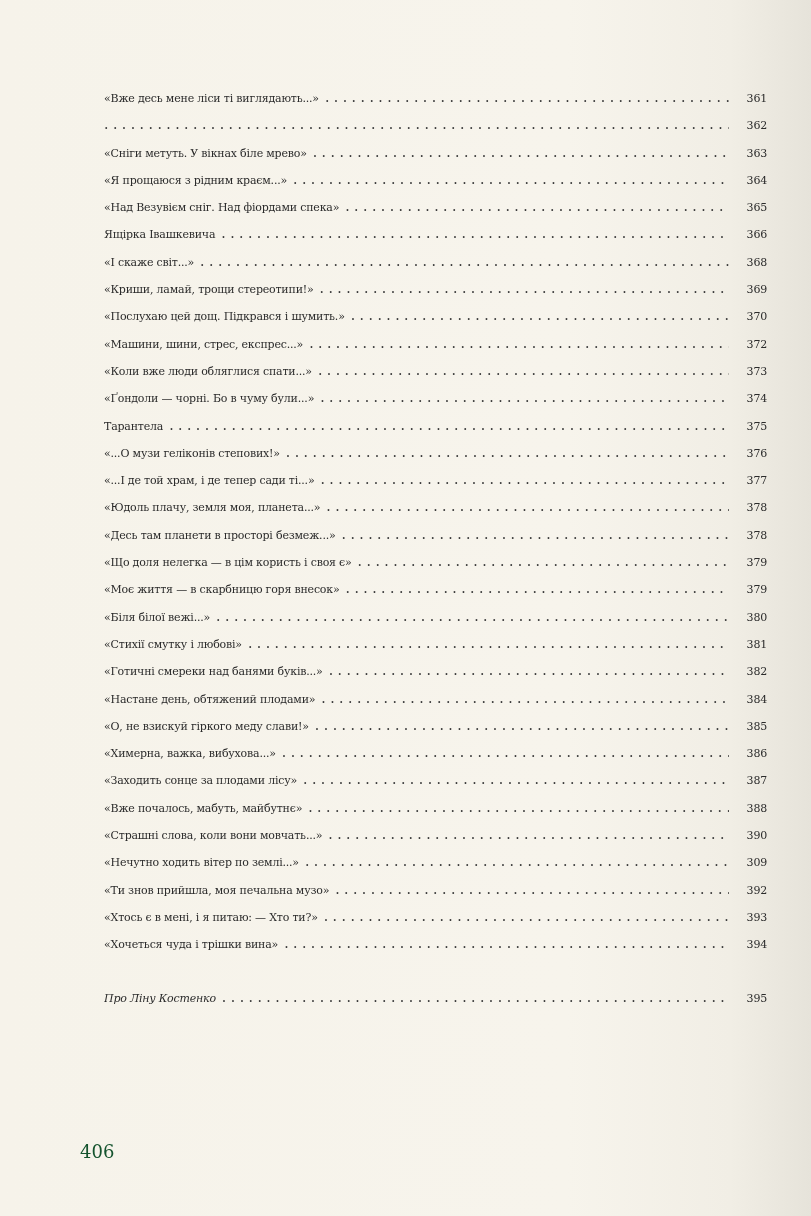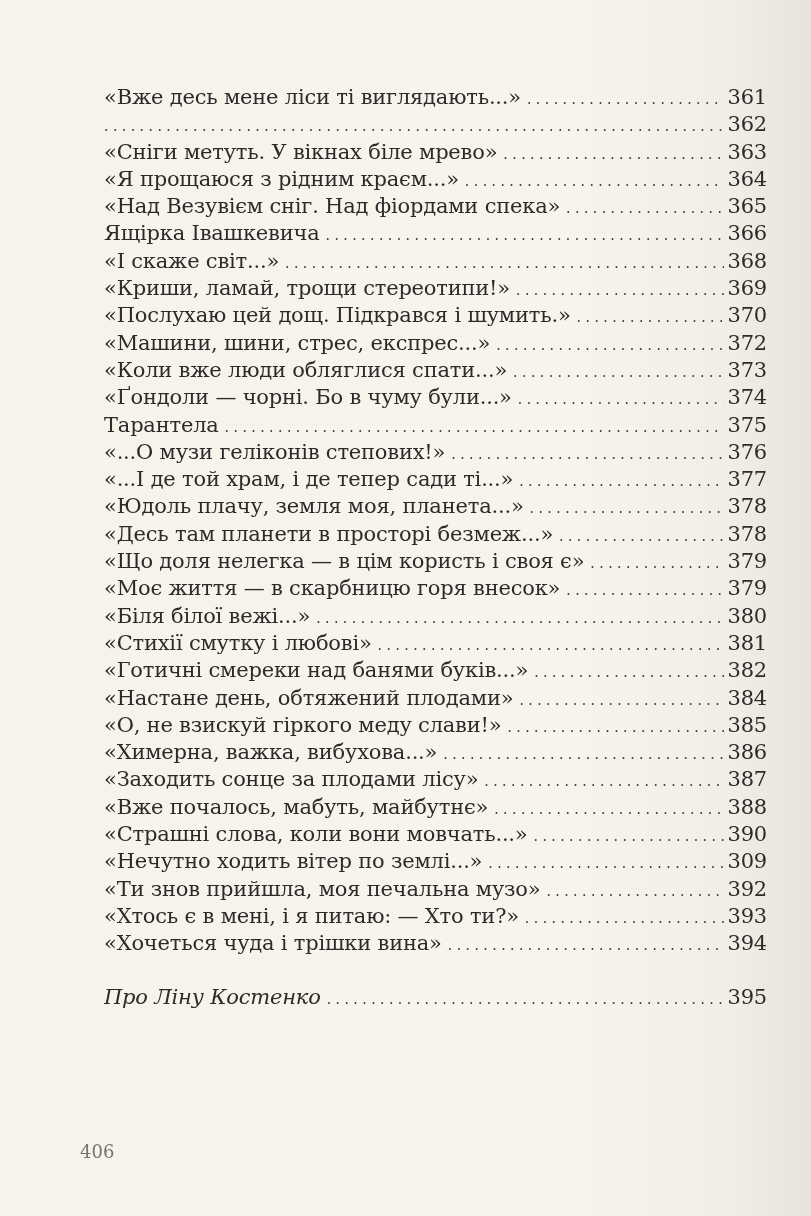--- a/index.html
+++ b/index.html
@@ -29,21 +29,21 @@
       width: 663px;
       margin: 0;
       padding: 0;
       list-style: none;
     }
     .toc-row {
       display: flex;
       align-items: baseline;
       height: 27.3px;
       line-height: 27.3px;
-      font-size: 21px;
+      font-size: 11px;
       letter-spacing: -0.2px;
       white-space: nowrap;
       overflow: hidden;
     }
     .toc-title {
       flex: 0 0 auto;
       padding-right: 6px;
     }
     .toc-leader {
       flex: 1 1 auto;
@@ -66,21 +66,21 @@
       height: 26px;
     }
     .toc-row.italic .toc-title {
       font-style: italic;
     }
     .folio {
       position: absolute;
       left: 80px;
       top: 1141px;
       font-size: 18px;
-      color: #737373;
+      color: #14532d;
     }
   </style>
 </head>
 <body>
 
 <div class="page">
   <ul class="toc">
     <li class="toc-row">
         <span class="toc-title">«Вже десь мене ліси ті виглядають...»</span>
         <span class="toc-leader"></span>

